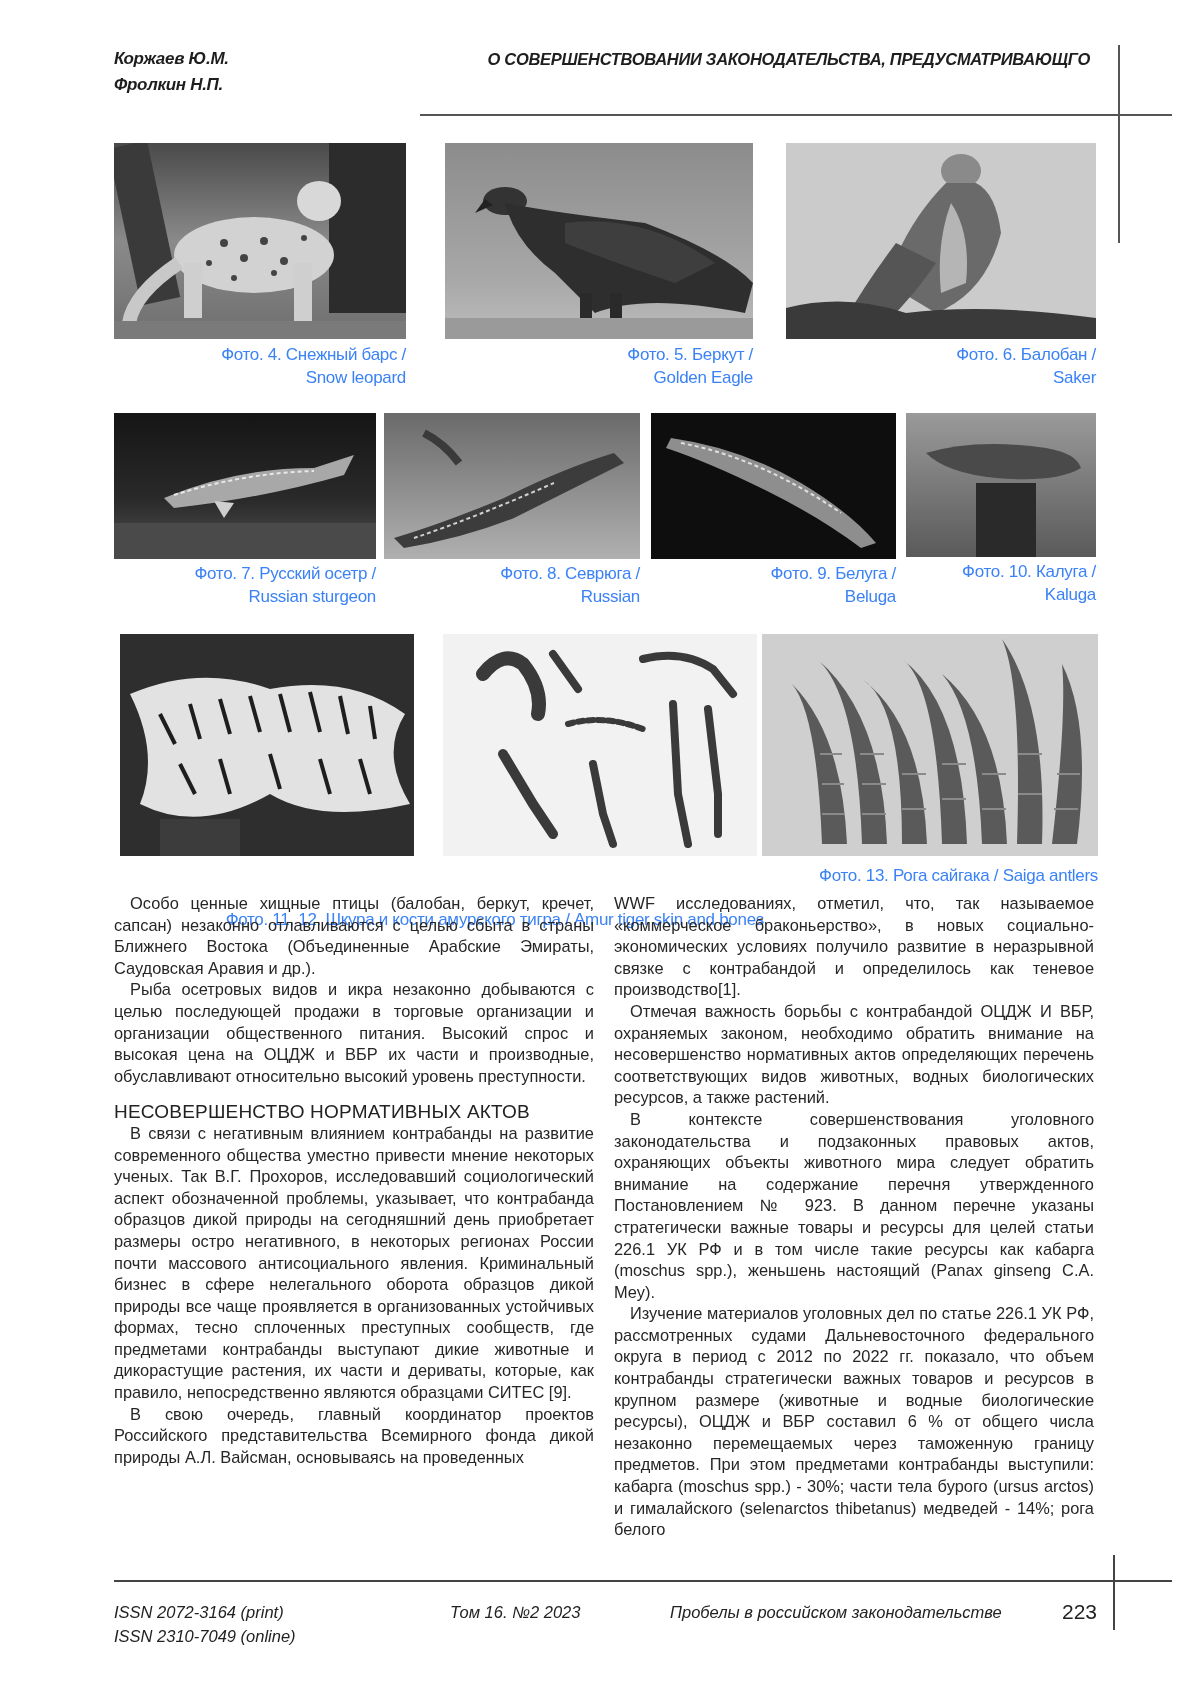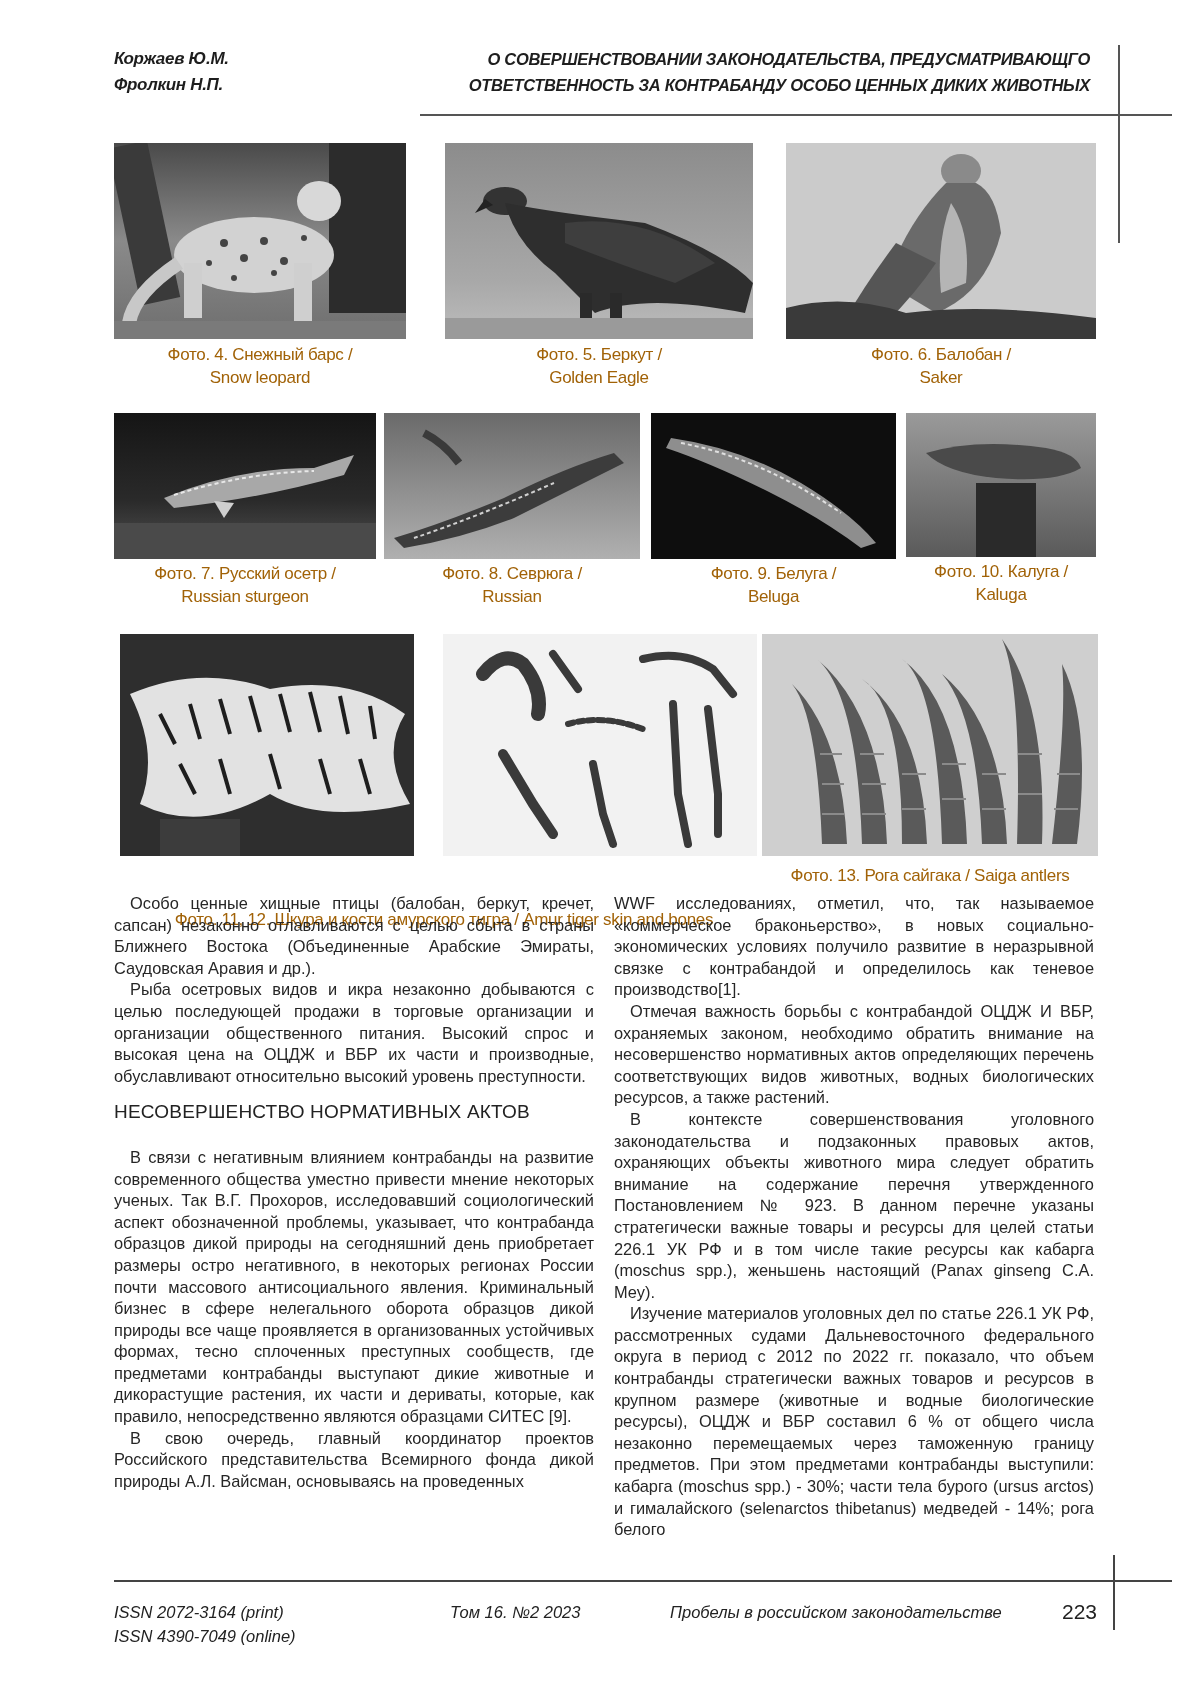--- a/index.html
+++ b/index.html
@@ -12,49 +12,48 @@
   .hdr-title { position: absolute; right: 110px; top: 46px; width: 760px; text-align: right;
                font-style: italic; font-weight: bold; font-size: 16.5px; line-height: 26px; letter-spacing: -0.3px; }
   .rule-h-top { position: absolute; left: 420px; top: 114px; width: 752px; height: 2px; background: #555; }
   .rule-v-top { position: absolute; left: 1118px; top: 45px; width: 2px; height: 198px; background: #555; }
   .rule-h-bot { position: absolute; left: 114px; top: 1580px; width: 1058px; height: 2px; background: #444; }
   .rule-v-bot { position: absolute; left: 1113px; top: 1555px; width: 2px; height: 75px; background: #444; }
 
   
   .photo { position: absolute; overflow: hidden; background: #888; }
   .photo svg { width: 100%; height: 100%; display: block; }
-  .cap { position: absolute; text-align: center; font-size: 17px; line-height: 23px; color: #a16207;
+  .cap { position: absolute; text-align: right; font-size: 17px; line-height: 23px; color: #3b82f6;
          letter-spacing: -0.3px; }
 
   
   .col { position: absolute; top: 893px; width: 480px; font-size: 16.4px; line-height: 21.6px;
          text-align: justify; color: #262626; }
   .col p { margin: 0; text-indent: 16px; }
   .col p.noind { text-indent: 0; }
   .col-left { left: 114px; }
   .col-right { left: 614px; }
-  .sec-head { font-size: 19px; letter-spacing: 0.2px; margin: 14px 0 24px 0; text-indent: 0; color: #222; }
+  .sec-head { font-size: 19px; letter-spacing: 0.2px; margin: 14px 0 0 0; text-indent: 0; color: #222; }
 
   
   .foot { position: absolute; top: 1600px; font-style: italic; font-size: 16.5px; line-height: 24px; color: #222; }
   .foot-issn { left: 114px; }
   .foot-vol { left: 450px; }
   .foot-journal { left: 670px; }
   .foot-page { left: 1062px; font-style: normal; font-size: 21px; }
 </style>
 </head>
 <body>
 
 <div class="hdr-authors">
   <div>Коржаев Ю.М.</div>
   <div>Фролкин Н.П.</div>
 </div>
 <div class="hdr-title">
   <div>О СОВЕРШЕНСТВОВАНИИ ЗАКОНОДАТЕЛЬСТВА, ПРЕДУСМАТРИВАЮЩГО</div>
-  <div>ОТВЕТСТВЕННОСТЬ ЗА КОНТРАБАНДУ ОСОБО ЦЕННЫХ ДИКИХ ЖИВОТНЫХ</div>
 </div>
 <div class="rule-h-top"></div>
 <div class="rule-v-top"></div>
 
 <div class="photo" style="left:114px;top:143px;width:292px;height:196px;">
   <svg viewBox="0 0 292 196" preserveAspectRatio="none">
     <defs>
         <linearGradient id="g1" x1="0" y1="0" x2="0" y2="1">
           <stop offset="0" stop-color="#4a4a4a"></stop>
           <stop offset="0.5" stop-color="#8a8a8a"></stop>
@@ -284,17 +283,17 @@
   <p class="noind">WWF исследованиях, отметил, что, так называемое «коммерческое браконьерство», в новых социально-экономических условиях получило развитие в неразрывной связке с контрабандой и определилось как теневое производство[1].</p>
   <p>Отмечая важность борьбы с контрабандой ОЦДЖ И ВБР, охраняемых законом, необходимо обратить внимание на несовершенство нормативных актов определяющих перечень соответствующих видов животных, водных биологических ресурсов, а также растений.</p>
   <p>В контексте совершенствования уголовного законодательства и подзаконных правовых актов, охраняющих объекты животного мира следует обратить внимание на содержание перечня утвержденного Постановлением № 923. В данном перечне указаны стратегически важные товары и ресурсы для целей статьи 226.1 УК РФ и в том числе такие ресурсы как кабарга (moschus spp.), женьшень настоящий (Panax ginseng C.A. Mey).</p>
   <p>Изучение материалов уголовных дел по статье 226.1 УК РФ, рассмотренных судами Дальневосточного федерального округа в период с 2012 по 2022 гг. показало, что объем контрабанды стратегически важных товаров и ресурсов в крупном размере (животные и водные биологические ресурсы), ОЦДЖ и ВБР составил 6 % от общего числа незаконно перемещаемых через таможенную границу предметов. При этом предметами контрабанды выступили: кабарга (moschus spp.) - 30%; части тела бурого (ursus arctos) и гималайского (selenarctos thibetanus) медведей - 14%; рога белого</p>
 </div>
 
 <div class="rule-h-bot"></div>
 <div class="rule-v-bot"></div>
 <div class="foot foot-issn">
   <div>ISSN 2072-3164 (print)</div>
-  <div>ISSN 4390-7049 (online)</div>
+  <div>ISSN 2310-7049 (online)</div>
 </div>
 <div class="foot foot-vol">Том 16. №2 2023</div>
 <div class="foot foot-journal">Пробелы в российском законодательстве</div>
 <div class="foot foot-page">223</div>
 
 </body></html>

